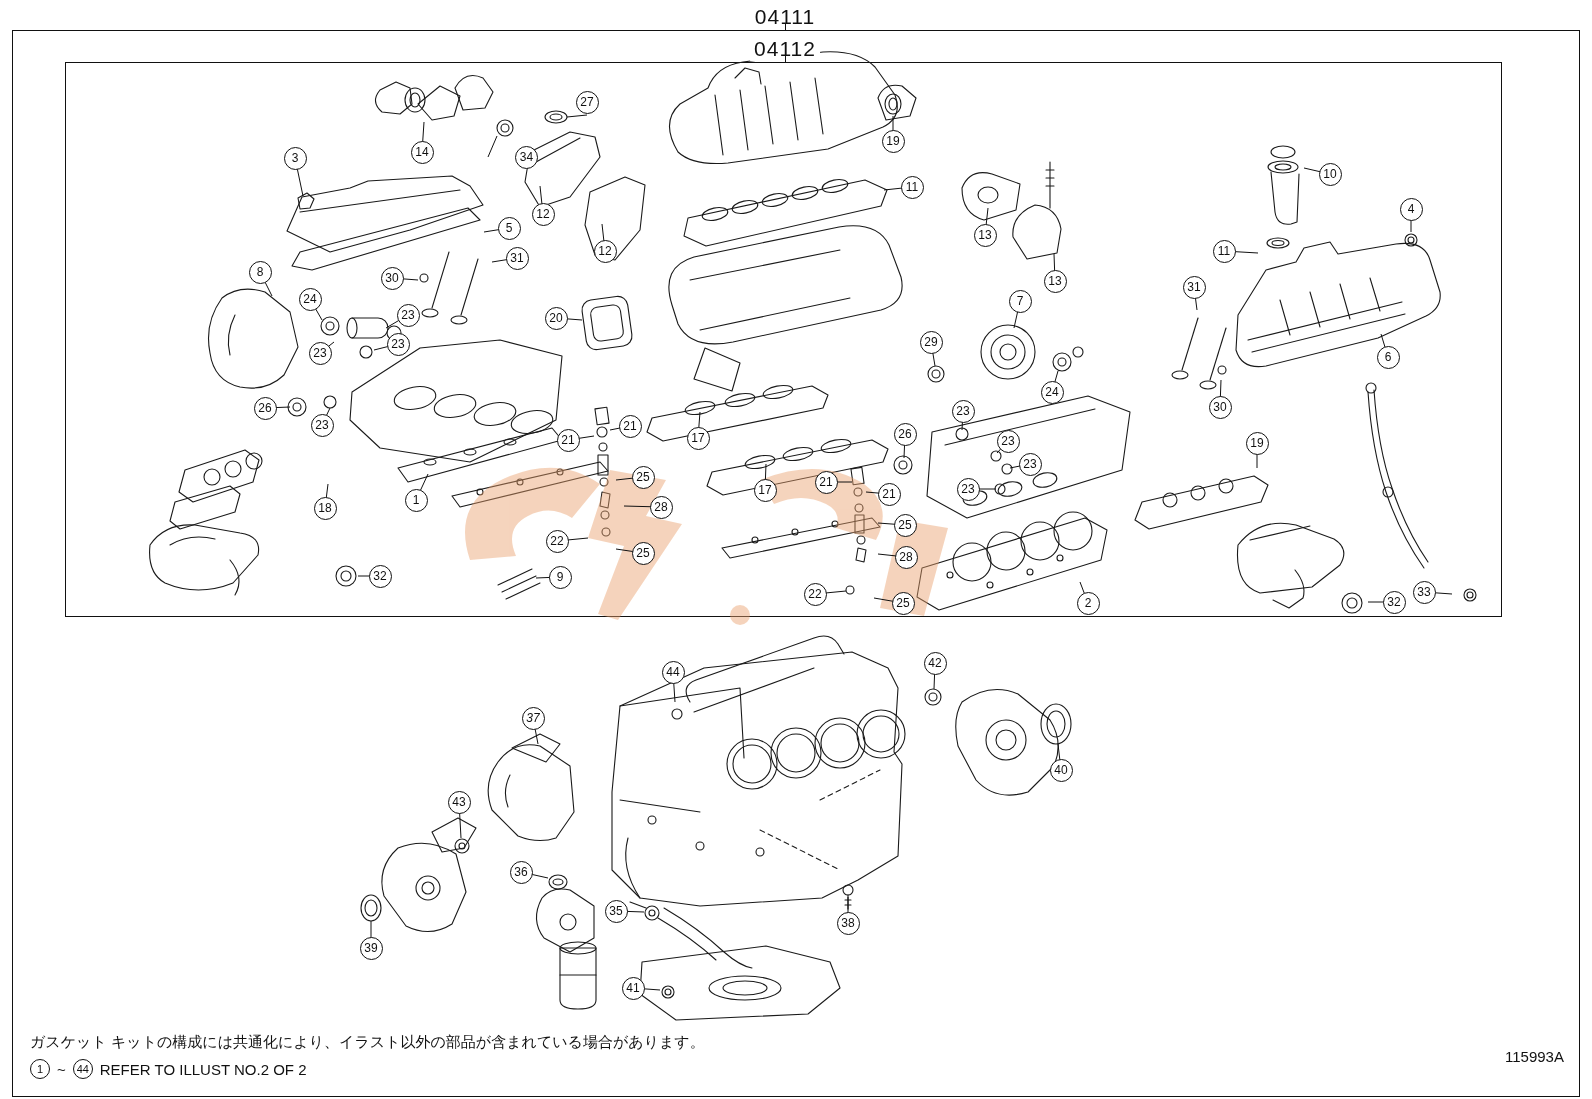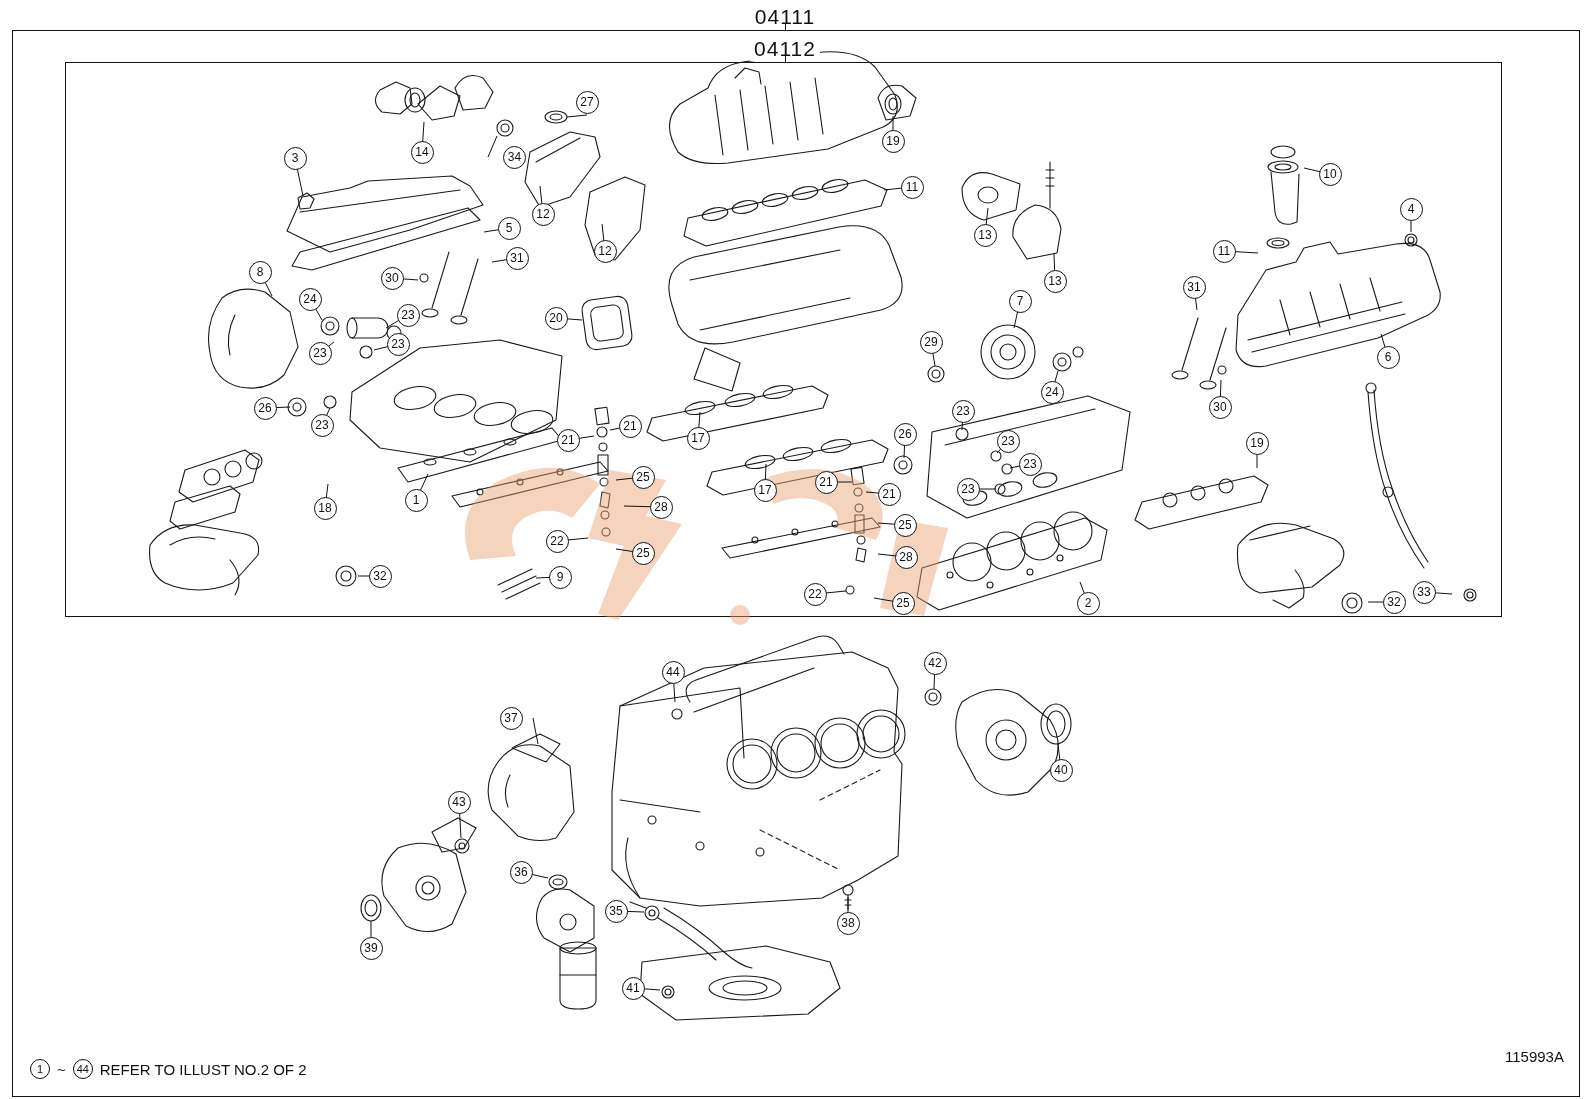--- a/index.html
+++ b/index.html
@@ -446,21 +446,21 @@
       <line x1="521" y1="872" x2="548" y2="878"></line>
       <line x1="616" y1="911" x2="644" y2="912"></line>
       <line x1="848" y1="923" x2="848" y2="897"></line>
       <line x1="371" y1="948" x2="371" y2="921"></line>
       <line x1="633" y1="988" x2="660" y2="990"></line>
     </svg>
 
   <div id="callout-layer">
       <div class="callout" style="left: 295px; top: 158px;">3</div>
       <div class="callout" style="left: 422px; top: 152px;">14</div>
-      <div class="callout" style="left: 488px; top: 157px; margin-left: 15px;">34</div>
+      <div class="callout" style="left: 500px; top: 157px; margin-left: 15px;">34</div>
       <div class="callout" style="left: 587px; top: 102px;">27</div>
       <div class="callout" style="left: 543px; top: 214px;">12</div>
       <div class="callout" style="left: 605px; top: 251px;">12</div>
       <div class="callout" style="left: 509px; top: 228px;">5</div>
       <div class="callout" style="left: 517px; top: 258px;">31</div>
       <div class="callout" style="left: 260px; top: 272px;">8</div>
       <div class="callout" style="left: 392px; top: 278px;">30</div>
       <div class="callout" style="left: 310px; top: 299px;">24</div>
       <div class="callout" style="left: 408px; top: 315px;">23</div>
       <div class="callout" style="left: 398px; top: 344px;">23</div>
@@ -503,30 +503,31 @@
       <div class="callout" style="left: 1411px; top: 209px;">4</div>
       <div class="callout" style="left: 1224px; top: 251px;">11</div>
       <div class="callout" style="left: 1194px; top: 287px;">31</div>
       <div class="callout" style="left: 1220px; top: 407px;">30</div>
       <div class="callout" style="left: 1388px; top: 357px;">6</div>
       <div class="callout" style="left: 1257px; top: 443px;">19</div>
       <div class="callout" style="left: 1394px; top: 602px;">32</div>
       <div class="callout" style="left: 1424px; top: 592px;">33</div>
       <div class="callout" style="left: 673px; top: 672px;">44</div>
       <div class="callout" style="left: 935px; top: 663px;">42</div>
-      <div class="callout" style="left: 511px; top: 718px;">37</div>
+      <div class="callout" style="left: 533px; top: 718px; font-style: italic;">37</div>
       <div class="callout" style="left: 1061px; top: 770px;">40</div>
       <div class="callout" style="left: 459px; top: 802px;">43</div>
       <div class="callout" style="left: 521px; top: 872px;">36</div>
       <div class="callout" style="left: 616px; top: 911px;">35</div>
       <div class="callout" style="left: 848px; top: 923px;">38</div>
       <div class="callout" style="left: 371px; top: 948px;">39</div>
       <div class="callout" style="left: 633px; top: 988px;">41</div>
     </div>
 
+  <div class="footer-note">ガスケット キットの構成には共通化により、イラスト以外の部品が含まれている場合があります。</div>
   <div class="footer-refer">
     <span class="circled">1</span>
     <span>~</span>
     <span class="circled">44</span>
     <span>REFER TO ILLUST NO.2 OF 2</span>
   </div>
   <div class="doc-number">115993A</div>
 
 </div>
 

